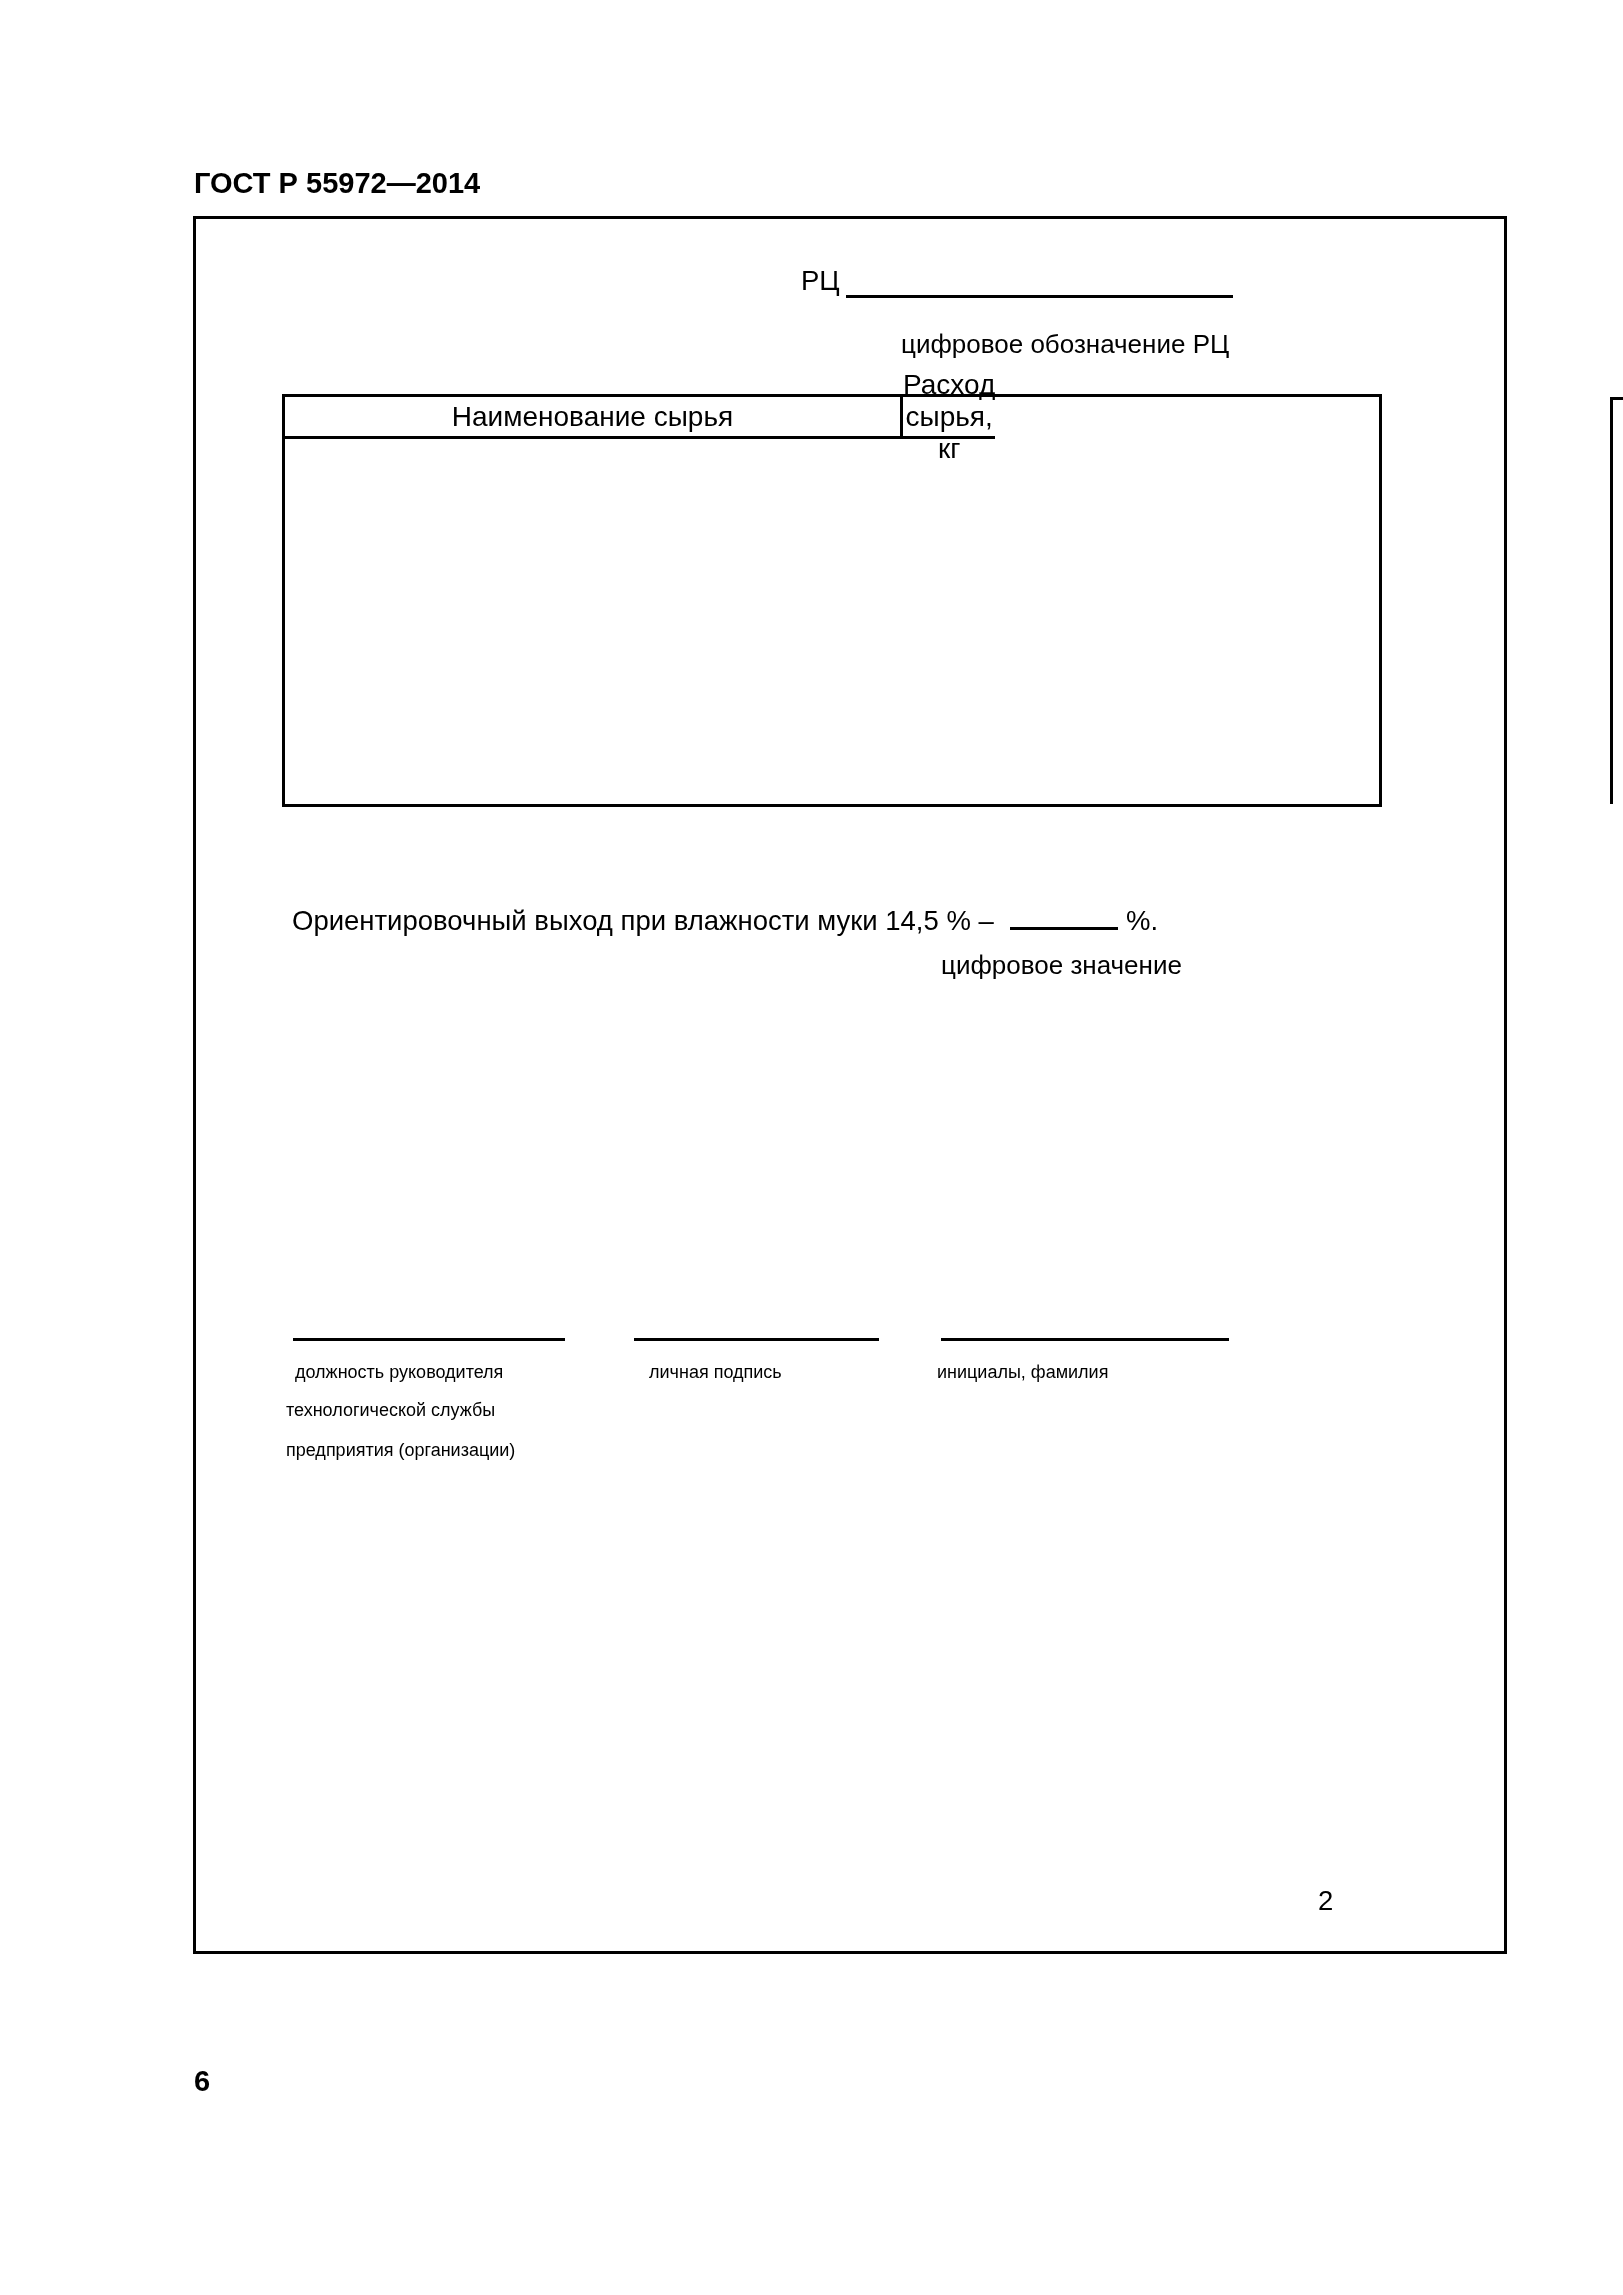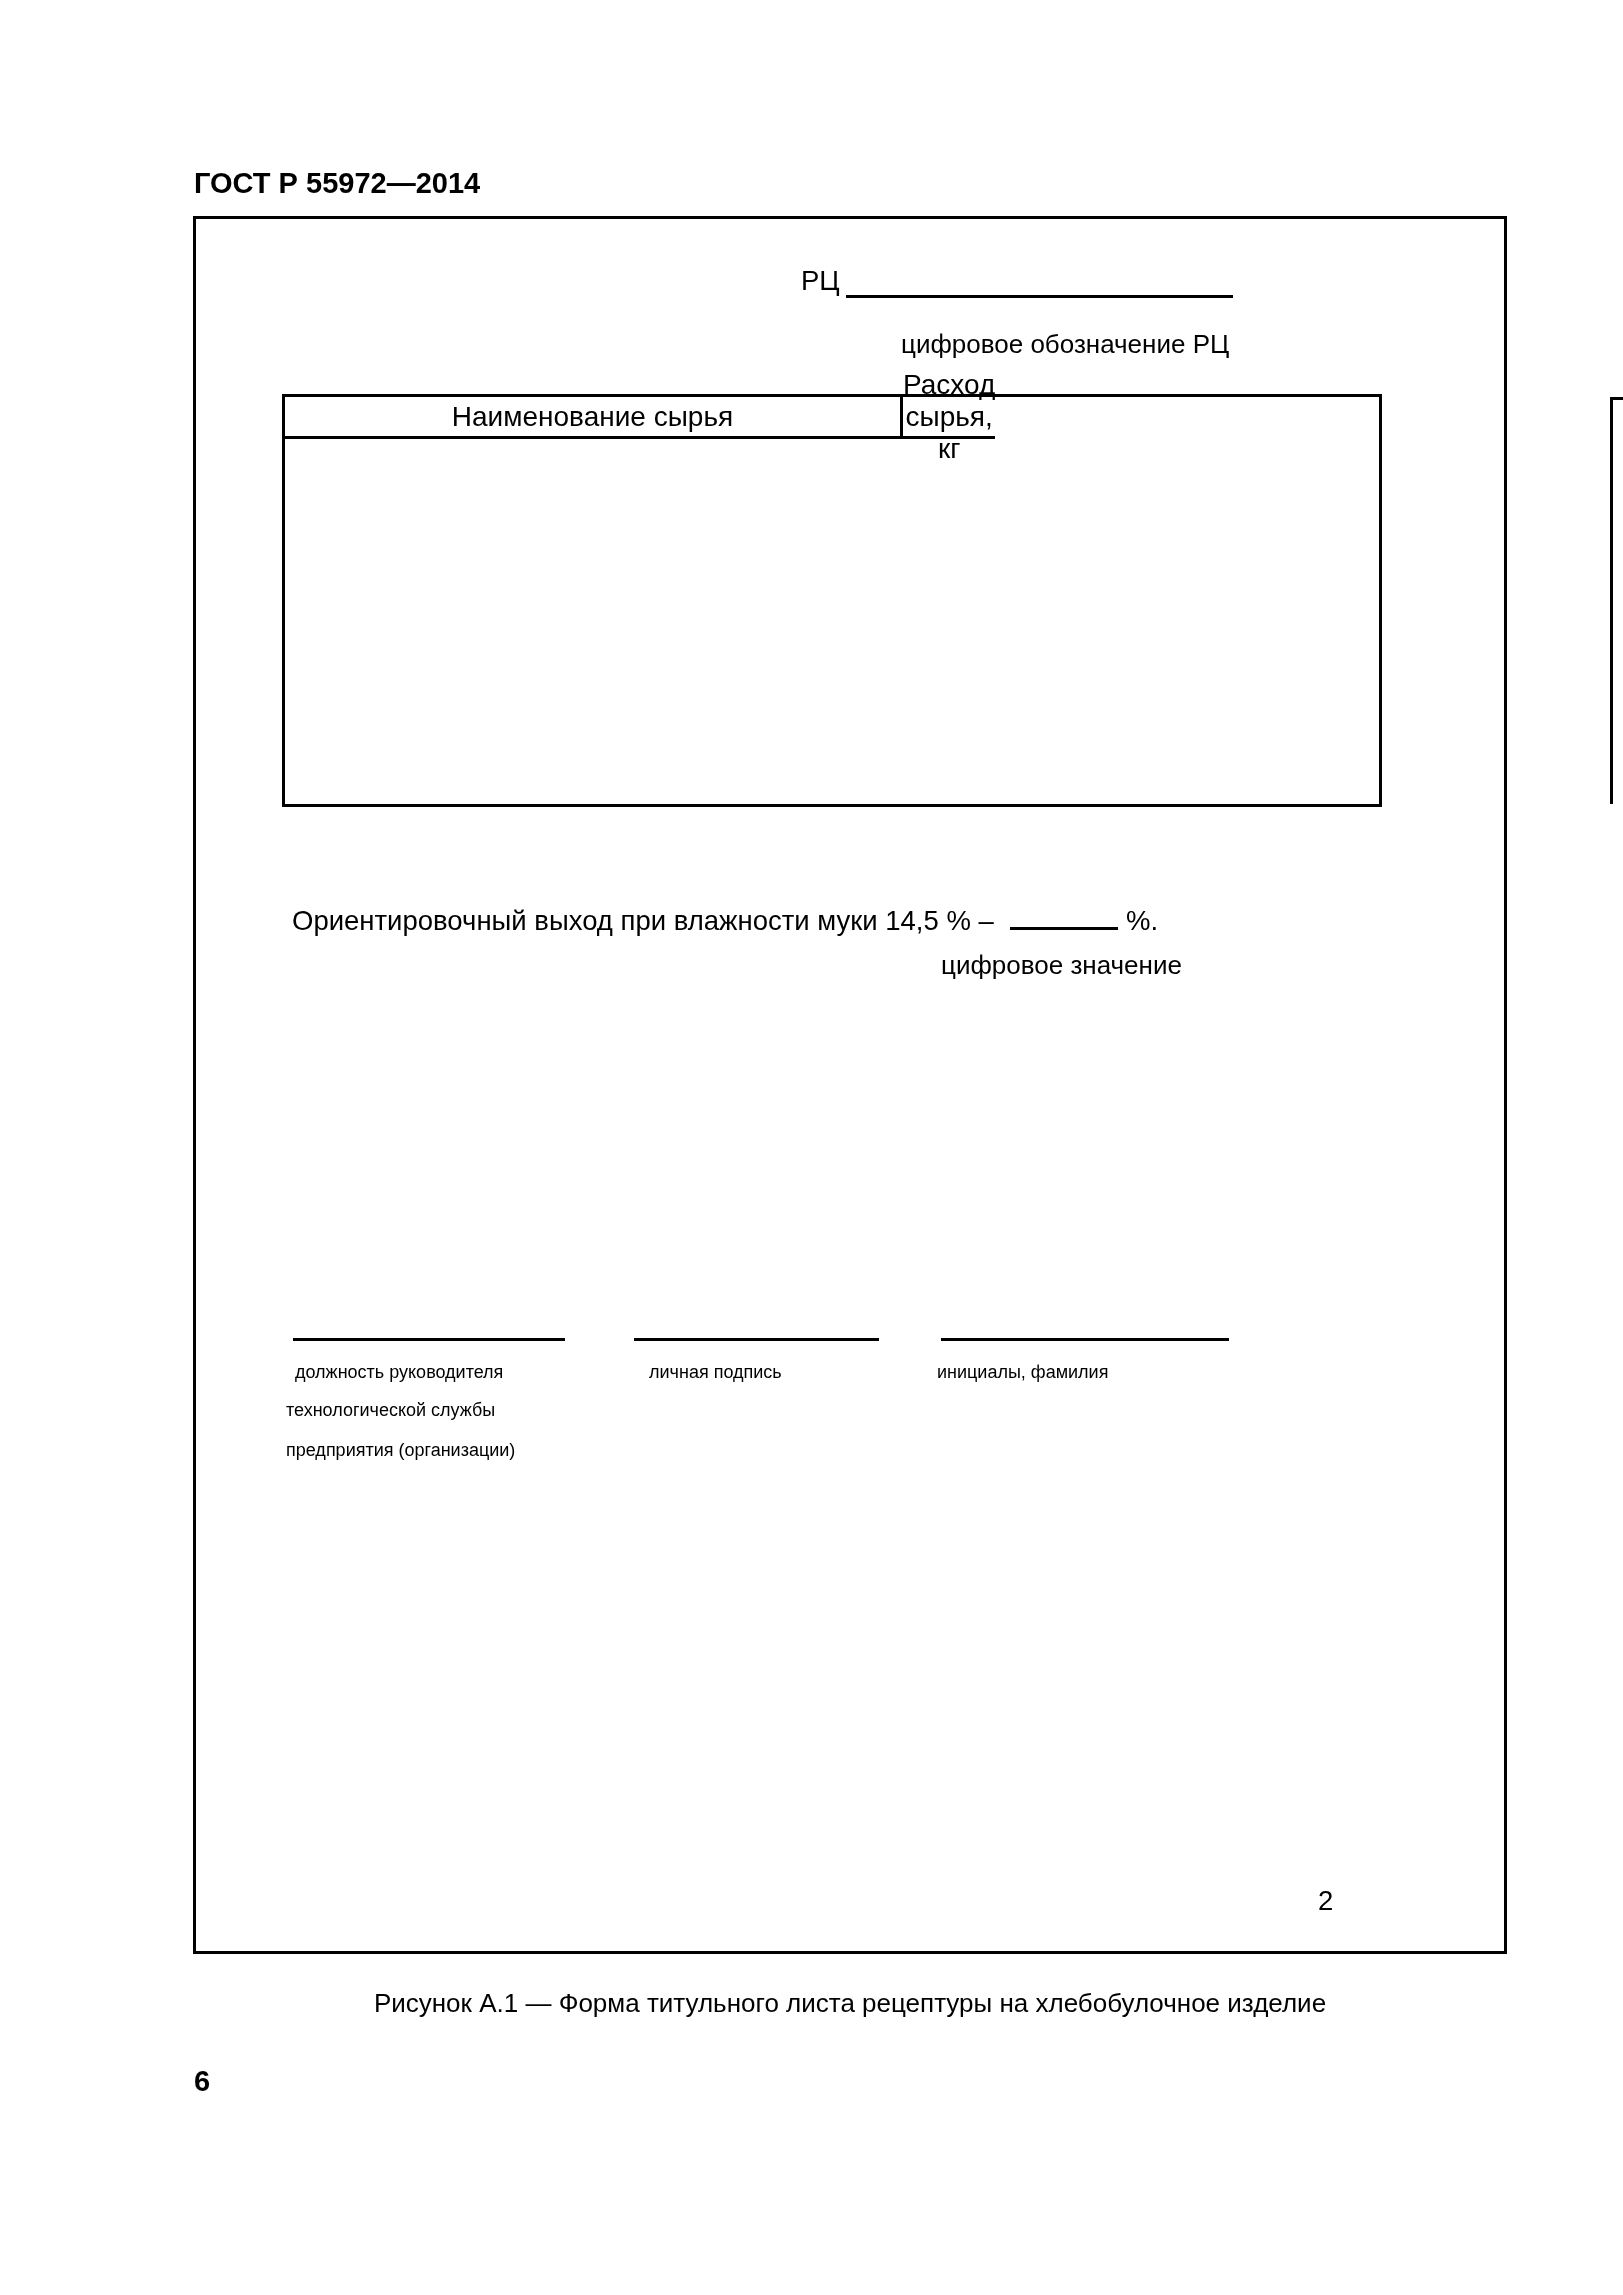--- a/index.html
+++ b/index.html
@@ -131,18 +131,17 @@
 
     <div class="abs sig-label sig-pos-1">должность руководителя</div>
     <div class="abs sig-label sig-pos-2">технологической службы</div>
     <div class="abs sig-label sig-pos-3">предприятия (организации)</div>
     <div class="abs sig-label sig-sign">личная подпись</div>
     <div class="abs sig-label sig-name">инициалы, фамилия</div>
 
     <div class="abs inner-page-number">2</div>
   </div>
 
-  <div class="abs figure-caption">Рисунок А.1 — Форма титульного листа рецептуры на хлебобулочное изделие</div>
 
   <div class="abs bottom-page-number">6</div>
 
 </div>
 
 
 </body></html>

